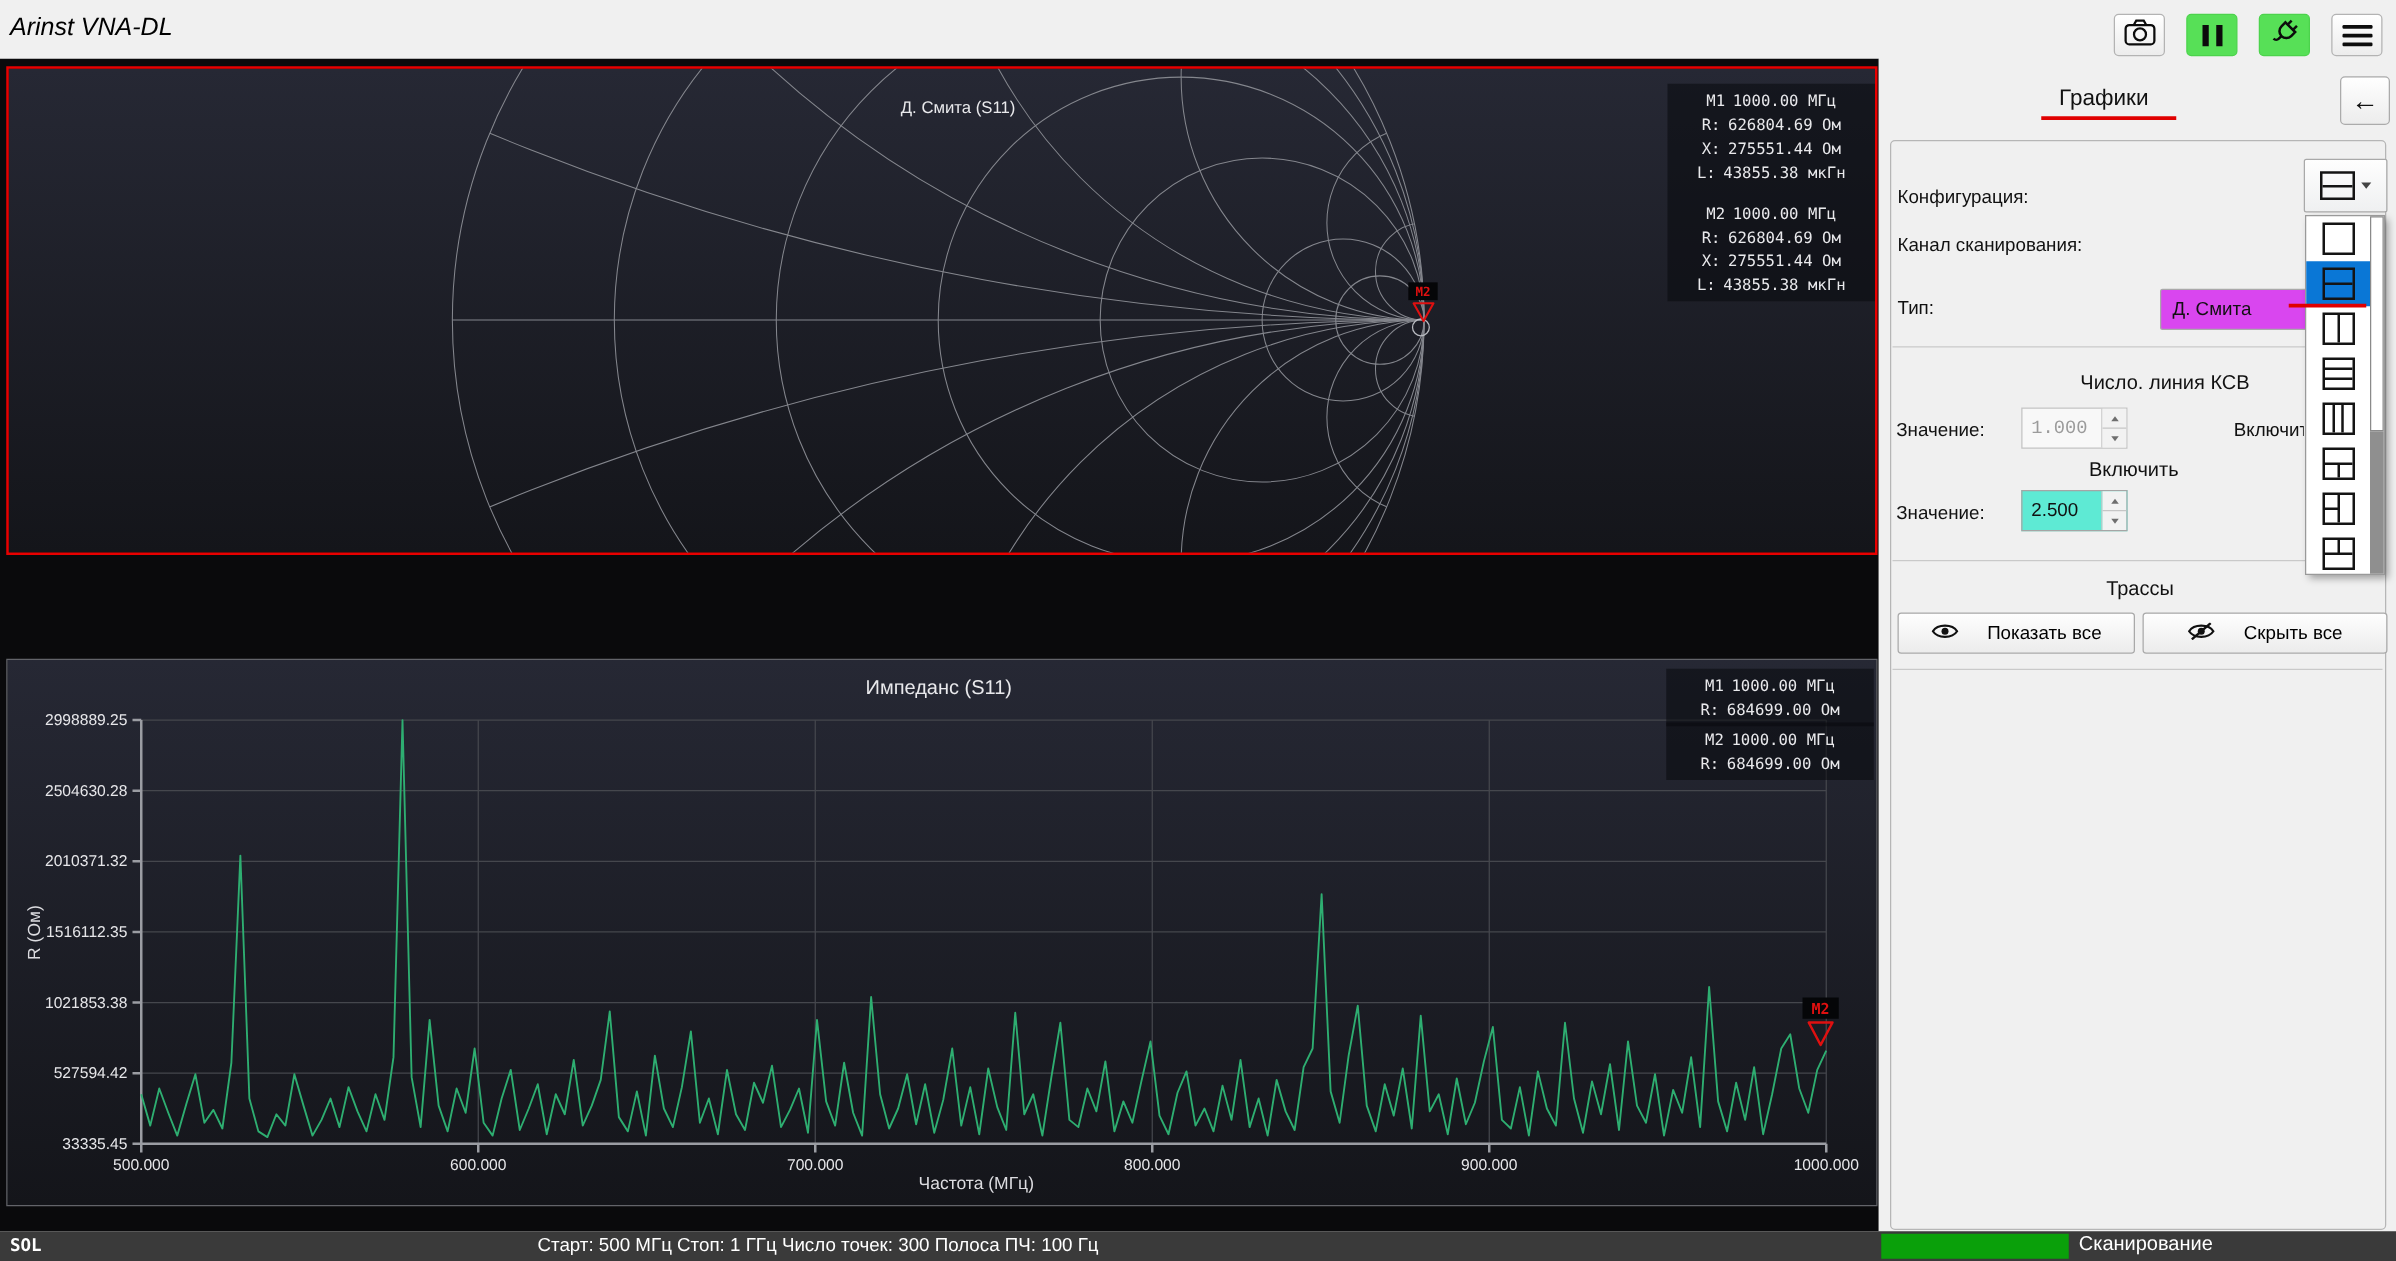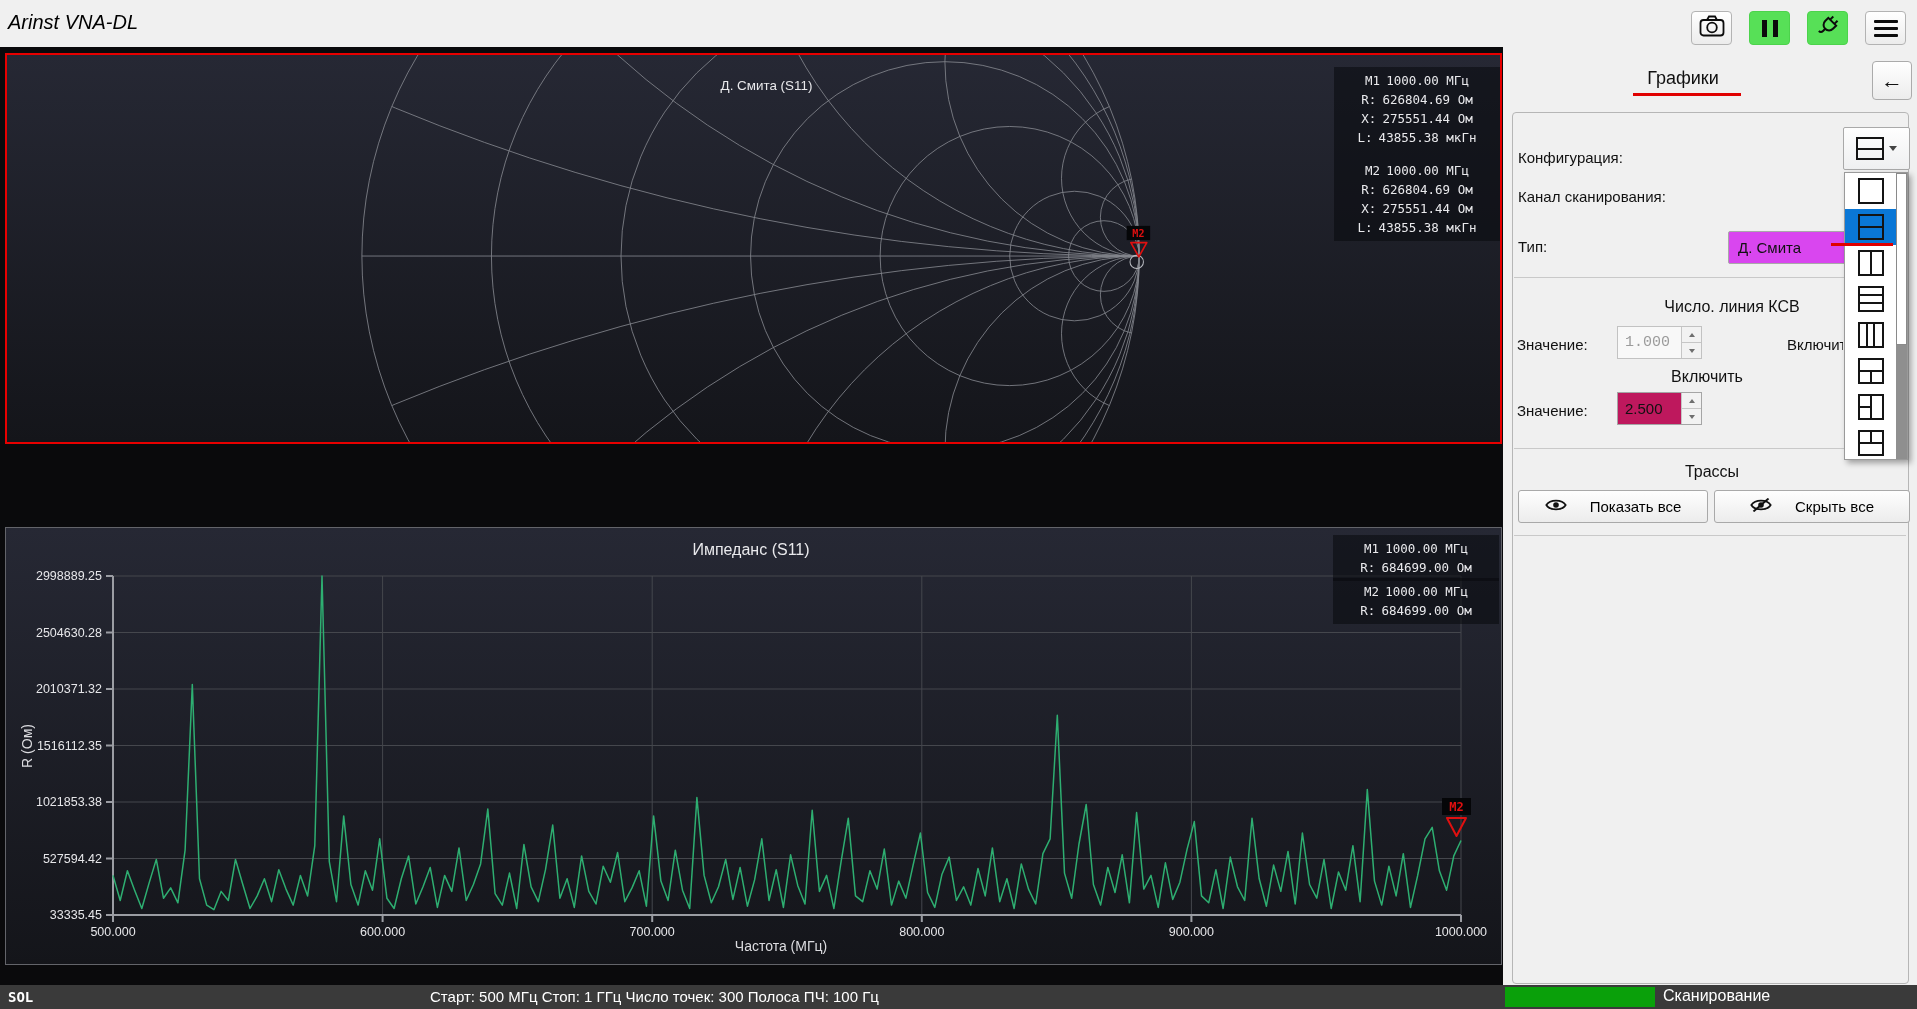--- a/index.html
+++ b/index.html
@@ -61,21 +61,21 @@
   .type-combo{left:225px;top:184px;width:118px;height:33px;line-height:31px;padding-left:9px;background:#d946ef;}
   .dropdown{position:absolute;left:341px;top:125px;width:64px;height:288px;background:#fff;
     border:1px solid #9a9a9a;box-shadow:3px 3px 6px rgba(0,0,0,0.35);z-index:10;box-sizing:border-box;}
   .dd-items{position:absolute;left:0;top:0;right:11px;bottom:0;}
   .dd-item{height:36px;display:flex;align-items:center;justify-content:center;}
   .dd-item.selected{background:#0a77d6;}
   .dd-scroll{position:absolute;right:0;top:0;width:11px;height:100%;background:#8f8f8f;}
   .dd-thumb{position:absolute;left:0;top:0;width:100%;height:172px;background:#ffffff;border:1px solid #8a8a8a;box-sizing:border-box;}
   .cfg-icon{position:relative;border:2px solid #141414;box-sizing:border-box;flex:none;}
   .cfg-line{position:absolute;background:#141414;}
-  .spinbox{position:absolute;display:flex;border:1px solid #a5a5a5;background:#be185d;height:33px;width:85px;box-sizing:border-box;}
+  .spinbox{position:absolute;display:flex;border:1px solid #a5a5a5;background:#5eead4;height:33px;width:85px;box-sizing:border-box;}
   .spin1{left:114px;top:279px;font-family:Liberation Mono, monospace;}
   .spin2{left:114px;top:345px;}
   .spinbox input{flex:1;min-width:0;border:none;outline:none;font-size:15px;padding:0 0 0 7px;font-family:inherit;color:#111;background:transparent;}
   .spin-btns{width:19px;border-left:1px solid #c6c6c6;display:flex;flex-direction:column;}
   .spin-btn{flex:1;display:flex;align-items:center;justify-content:center;background:#f2f2f2;}
   .spin-btn + .spin-btn{border-top:1px solid #c6c6c6;}
   .spinbox.disabled{background:#f8f8f8;border-color:#c2c2c2;}
   .spinbox.disabled input{color:#9b9b9b;}
   .tri-up{width:0;height:0;border-left:3.5px solid transparent;border-right:3.5px solid transparent;border-bottom:4.5px solid #6e6e6e;}
   .tri-down{width:0;height:0;border-left:3.5px solid transparent;border-right:3.5px solid transparent;border-top:4.5px solid #6e6e6e;}

